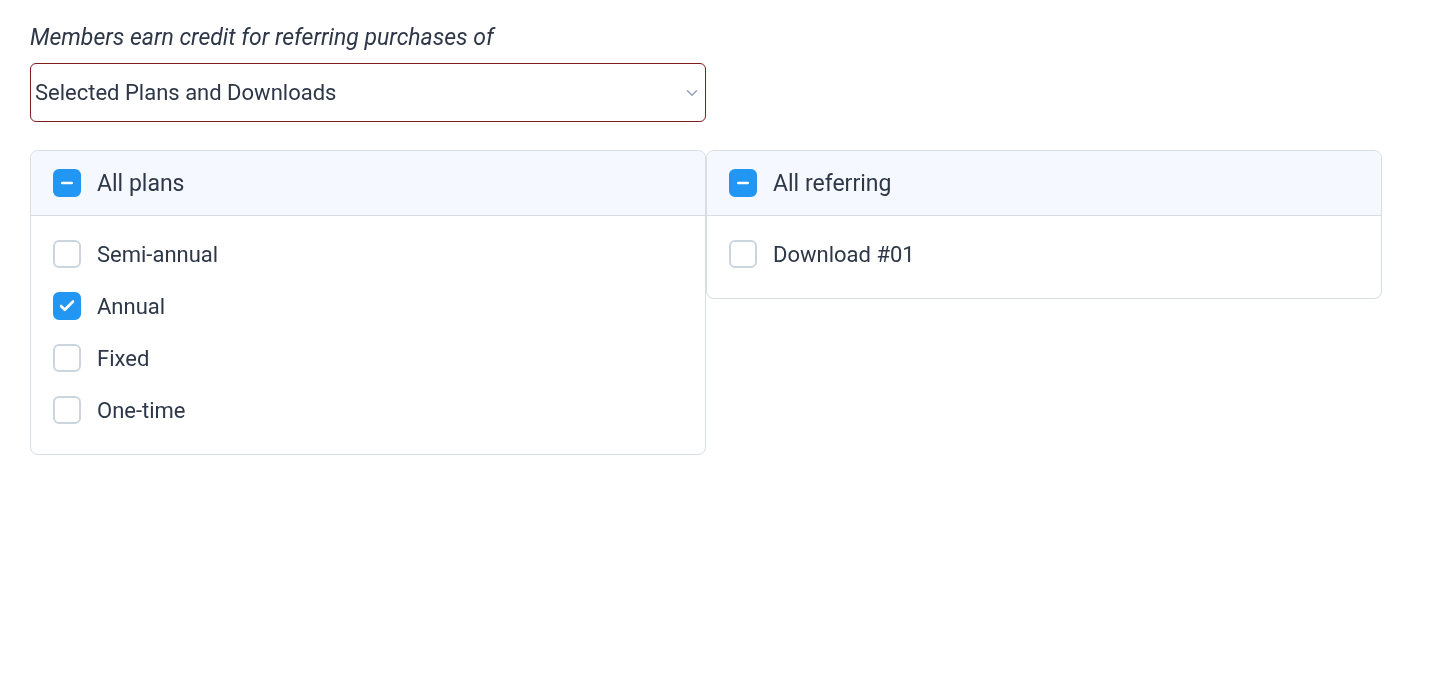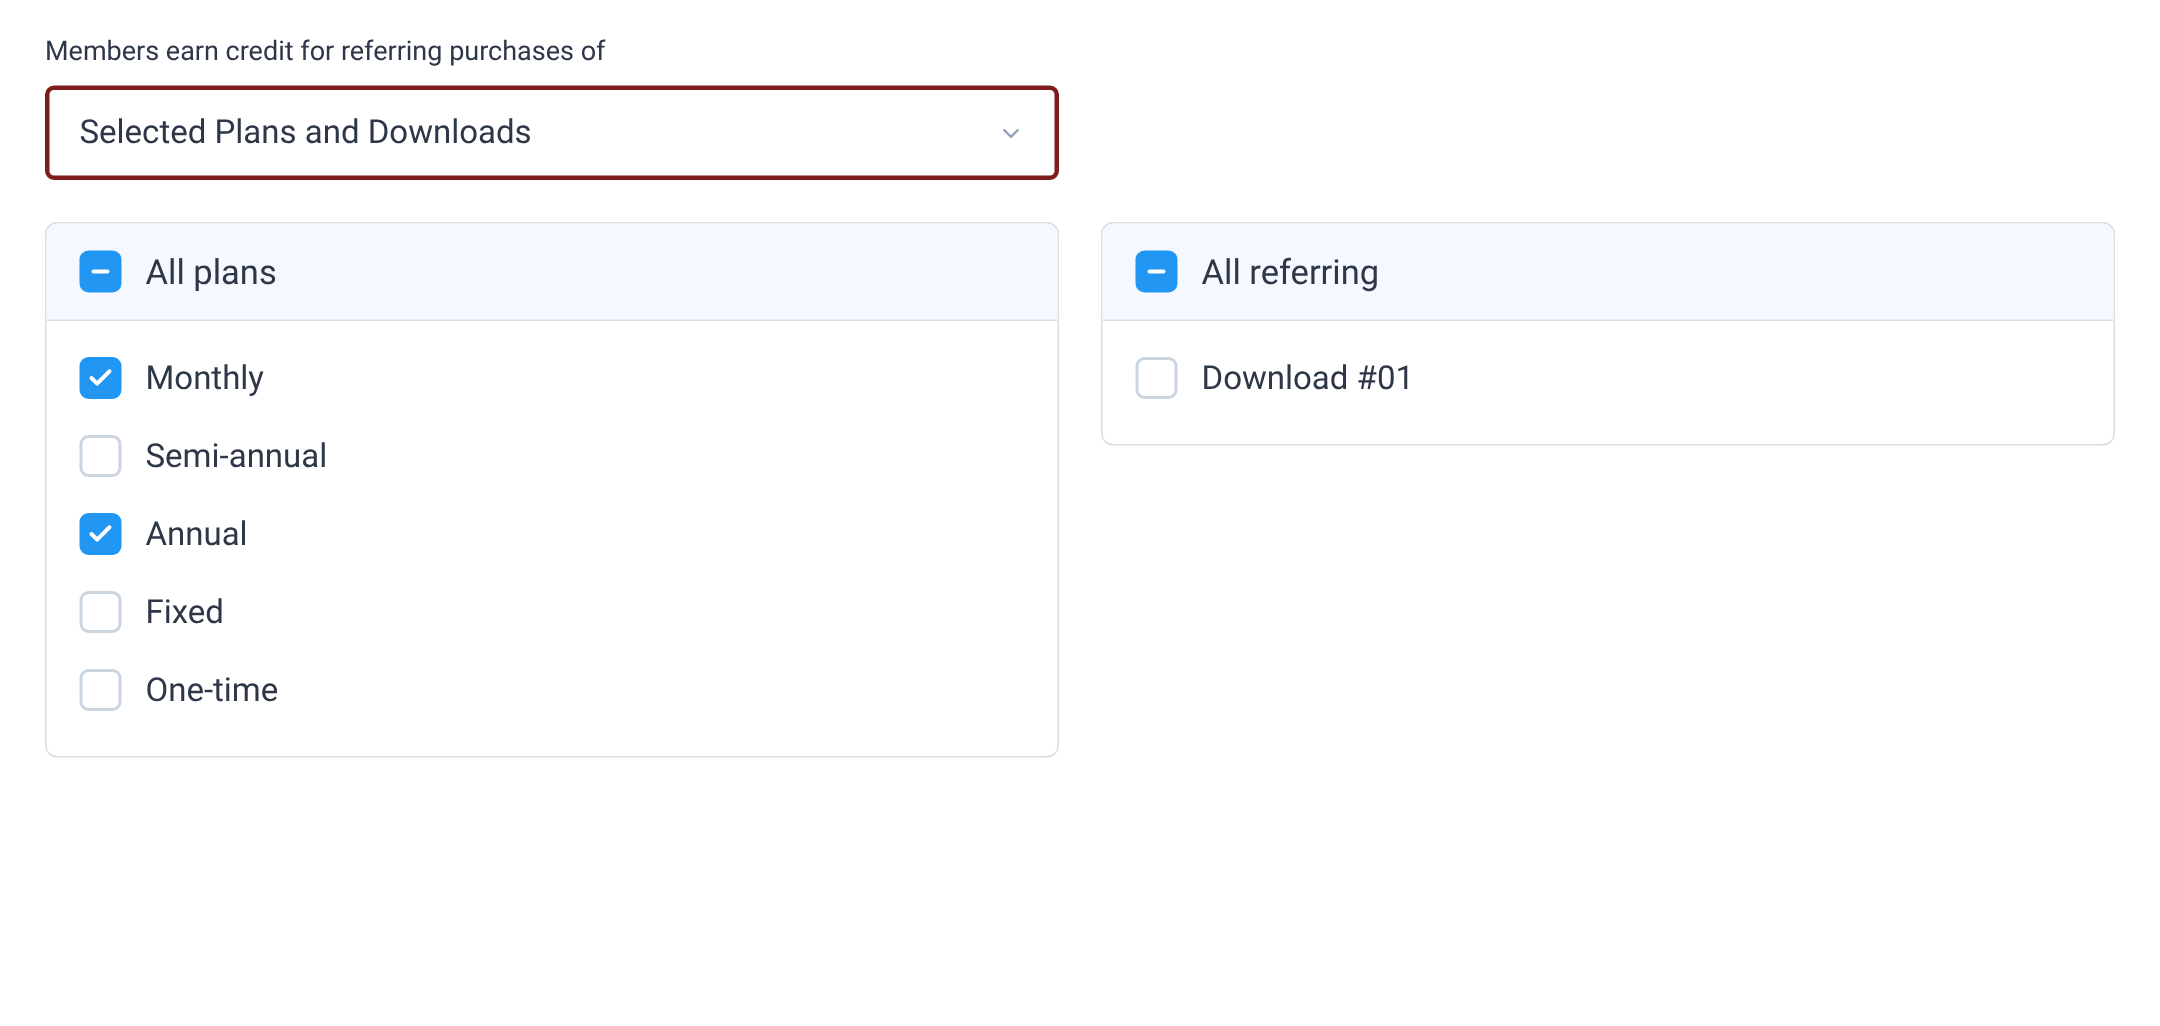--- a/index.html
+++ b/index.html
@@ -3,51 +3,51 @@
 <meta charset="utf-8">
 <style>
   * { box-sizing: border-box; margin: 0; padding: 0; }
   body {
     font-family: -apple-system, BlinkMacSystemFont, "Segoe UI", Roboto, "Helvetica Neue", Arial, sans-serif;
     background: #fff;
     padding: 24px 30px;
     color: #2d3748;
   }
   .label {
-    font-size: 18px;
+    font-size: 23px;
     color: #2d3748;
     margin-bottom: 12px;
     font-weight: 400;
+    font-style: italic;
   }
   .select-wrap {
     position: relative;
     width: 676px;
     margin-bottom: 28px;
   }
   .select {
     width: 100%;
-    border: 3px solid #7f1d1d;
+    border: 1px solid #7f1d1d;
     border-radius: 6px;
-    padding: 16px 20px;
+    padding: 16px 4px;
     font-size: 22px;
     color: #2d3748;
     background: #fff;
     cursor: pointer;
     display: flex;
     align-items: center;
     justify-content: space-between;
   }
   .chevron {
     width: 18px;
     height: 18px;
     flex-shrink: 0;
   }
   .panels {
     display: flex;
-    gap: 28px;
     align-items: flex-start;
   }
   .panel {
     width: 676px;
     border: 1px solid #d7dde3;
     border-radius: 8px;
     overflow: hidden;
     background: #fff;
   }
   .panel-header {
@@ -115,28 +115,20 @@
     <div class="panel-header">
       <span class="cbx indeterminate">
           <svg width="16" height="16" viewBox="0 0 24 24" fill="none" stroke="#fff" stroke-width="4" stroke-linecap="round">
             <line x1="5" y1="12" x2="19" y2="12"></line>
           </svg>
         </span>
       <span class="header-label">All plans</span>
     </div>
     <div class="panel-body">
         <div class="row">
-          <span class="cbx checked">
-            <svg width="18" height="18" viewBox="0 0 24 24" fill="none" stroke="#fff" stroke-width="3.5" stroke-linecap="round" stroke-linejoin="round">
-              <polyline points="20 6 9 17 4 12"></polyline>
-            </svg>
-          </span>
-          <span class="item-label">Monthly</span>
-        </div>
-        <div class="row">
           <span class="cbx"></span>
           <span class="item-label">Semi-annual</span>
         </div>
         <div class="row">
           <span class="cbx checked">
             <svg width="18" height="18" viewBox="0 0 24 24" fill="none" stroke="#fff" stroke-width="3.5" stroke-linecap="round" stroke-linejoin="round">
               <polyline points="20 6 9 17 4 12"></polyline>
             </svg>
           </span>
           <span class="item-label">Annual</span>

